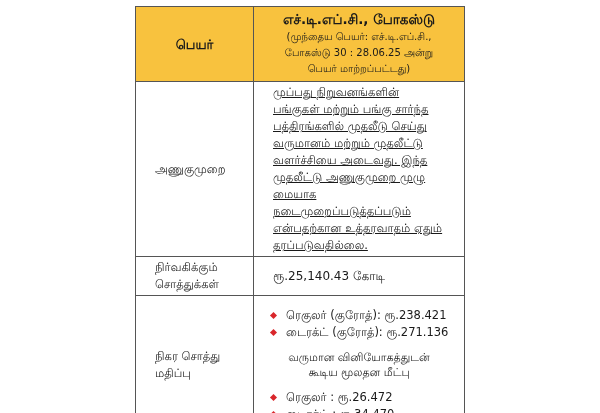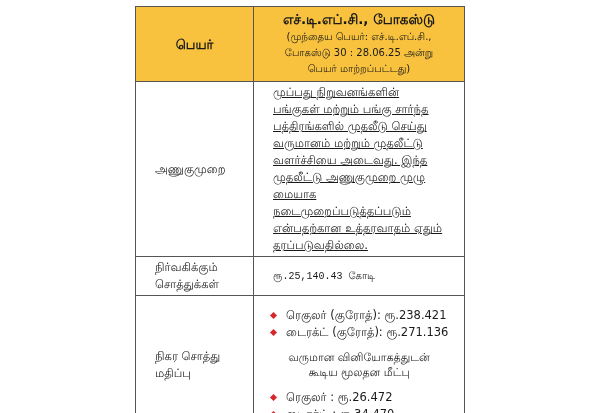--- a/index.html
+++ b/index.html
@@ -35,21 +35,21 @@
       <div class="sub">போகஸ்டு 30 : 28.06.25 அன்று</div>
       <div class="sub">பெயர் மாற்றப்பட்டது)</div>
     </td>
   </tr>
   <tr>
     <td>அணுகுமுறை</td>
     <td class="desc">முப்பது நிறுவனங்களின் பங்குகள் மற்றும் பங்கு சார்ந்த பத்திரங்களில் முதலீடு செய்து வருமானம் மற்றும் முதலீட்டு வளர்ச்சியை அடைவது. இந்த முதலீட்டு அணுகுமுறை முழு மையாக நடைமுறைப்படுத்தப்படும் என்பதற்கான உத்தரவாதம் ஏதும் தரப்படுவதில்லை.</td>
   </tr>
   <tr>
     <td>நிர்வகிக்கும் சொத்துக்கள்</td>
-    <td style="font-size:10px;font-family:Liberation Mono, monospace;">ரூ.25,140.43 கோடி</td>
+    <td style="font-size:12px;">ரூ.25,140.43 கோடி</td>
   </tr>
   <tr>
     <td>நிகர சொத்து மதிப்பு</td>
     <td style="padding:3px 6px;">
       <ul class="ul">
         <li><span class="dot"></span><span>ரெகுலர் (குரோத்): ரூ.238.421</span></li>
         <li><span class="dot"></span><span>டைரக்ட் (குரோத்): ரூ.271.136</span></li>
       </ul>
       <div class="subhead">
         <div>வருமான வினியோகத்துடன்</div>

